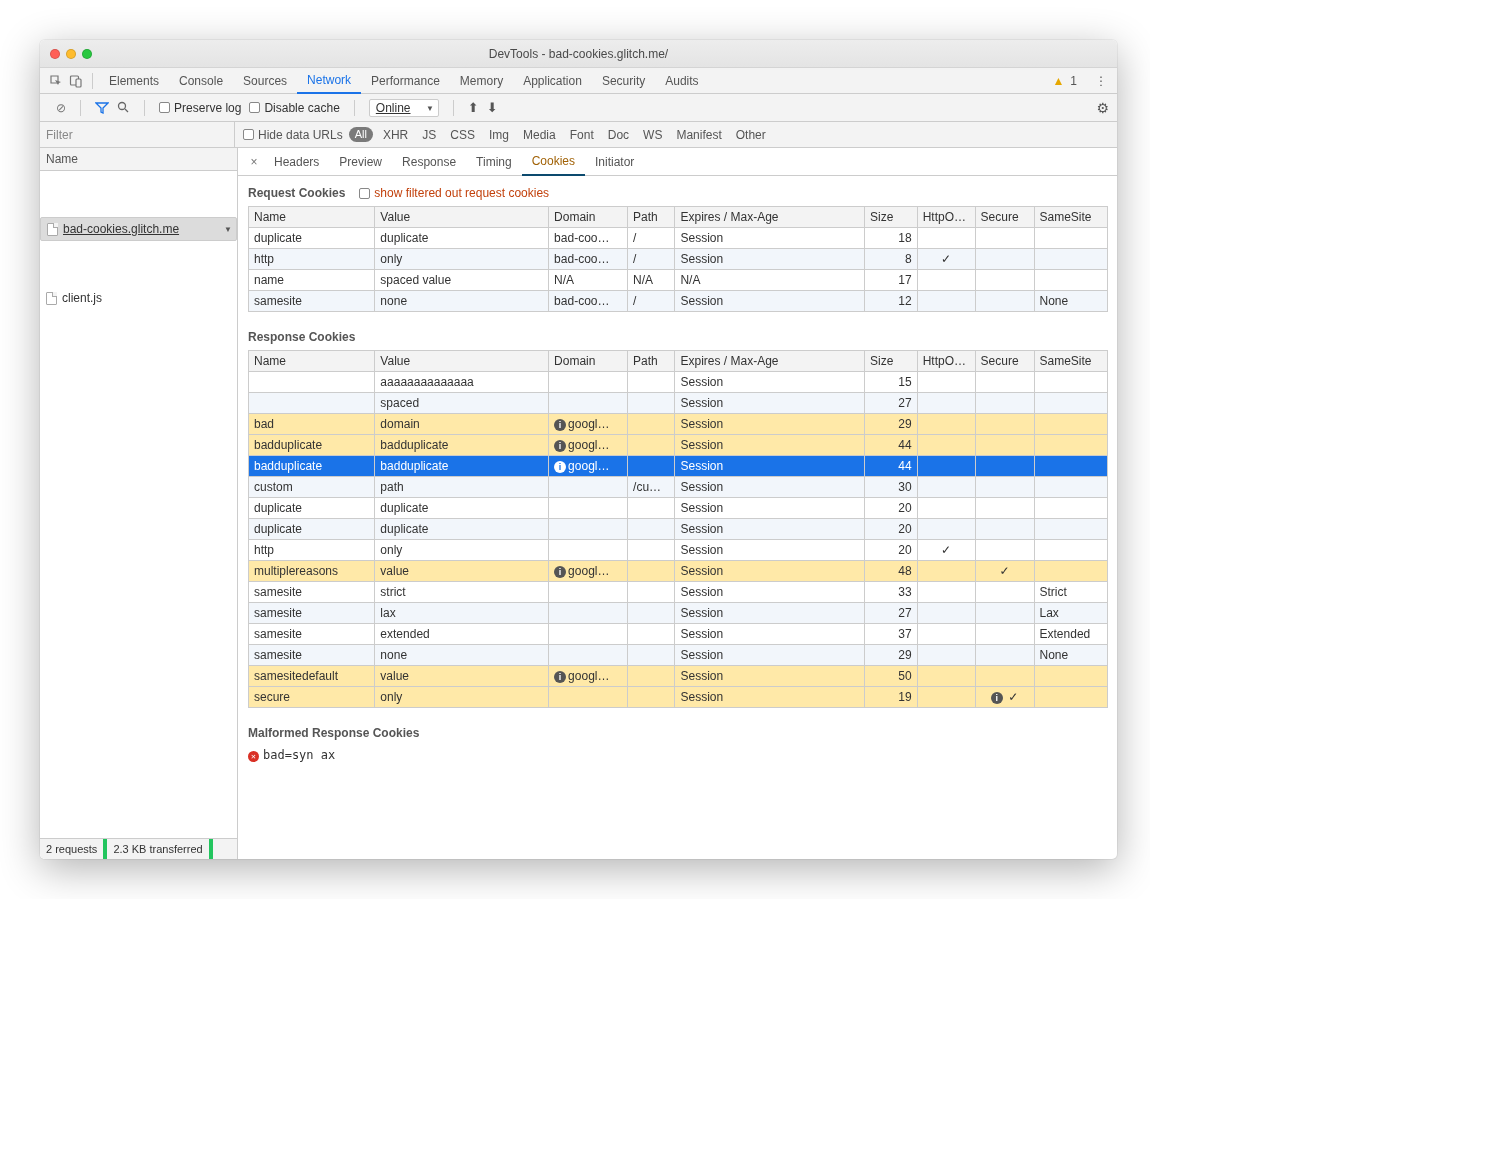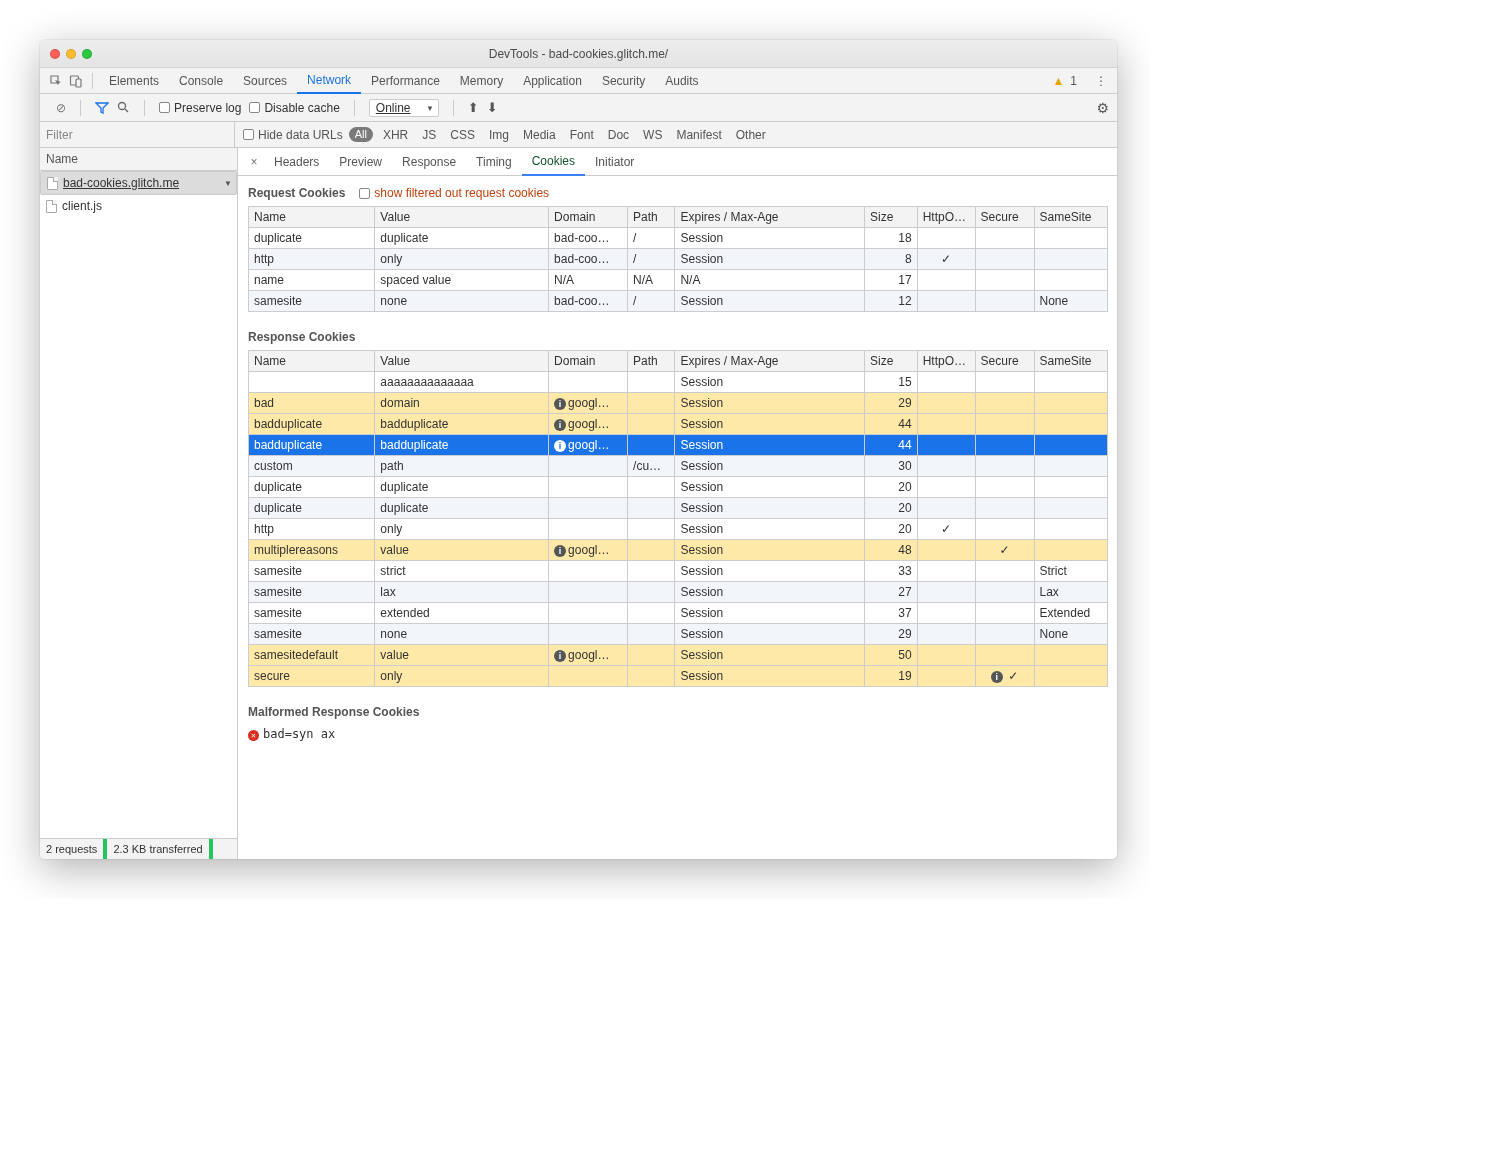--- a/index.html
+++ b/index.html
@@ -86,32 +86,32 @@
     color:#555;
   }
   .filter-input { flex:0 0 195px; border-right:1px solid #ccc; height:100%; display:flex; align-items:center; padding-left:6px; color:#888;}
   .filter-types { display:flex; align-items:center; gap:6px; padding:0 8px; flex-wrap:nowrap;text-align:center;}
   .pill { background:#7a7a7a; color:#fff; border-radius:8px; padding:0 6px; font-size:11px; line-height:15px;}
   .ftype { padding:0 4px; cursor:pointer;}
 
   .content { flex:1; display:flex; min-height:0;}
   .sidebar { width:198px; border-right:1px solid #ccc; background:#fff; display:flex; flex-direction:column;}
   .side-head { background:#f3f3f3; border-bottom:1px solid #ccc; padding:4px 6px; color:#555;}
-  .side-item { padding:4px 6px 4px 6px; display:flex; align-items:center; gap:5px; cursor:pointer;}
+  .side-item { padding:4px 6px 4px 6px; display:flex; align-items:center; gap:5px; cursor:pointer;margin-top:46px;}
   .side-item.sel { background:#dcdcdc;}
   .doc-icon { width:11px; height:13px; border:1px solid #aaa; background:#fff; border-radius:1px; position:relative;}
   .doc-icon::after { content:""; position:absolute; right:-1px; top:-1px; width:4px; height:4px; background:#f3f3f3; border-left:1px solid #aaa; border-bottom:1px solid #aaa;}
   .side-status { margin-top:auto; border-top:1px solid #ccc; background:#f3f3f3; display:flex; font-size:11px; color:#333;}
   .side-status span { padding:4px 6px; border-right:4px solid #22c55e;}
 
   .main { flex:1; display:flex; flex-direction:column; min-width:0;}
   .detail-tabs { height:28px; border-bottom:1px solid #ccc; display:flex; align-items:center; gap:0; padding-left:6px; font-size:12px; color:#555;}
   .detail-tabs .dx { width:20px; text-align:center; color:#777; cursor:pointer;}
   .dtab { padding:0 10px; height:28px; display:flex; align-items:center; cursor:pointer;}
-  .dtab.active { color:#14532d; border-bottom:2px solid #3b82f6; margin-bottom:-1px;}
+  .dtab.active { color:#a16207; border-bottom:2px solid #0c4a6e; margin-bottom:-1px;}
   .panel { flex:1; overflow:auto; padding:10px 0 4px 10px; font-size:12px;}
   .sect-head { font-weight:bold; color:#555; display:flex; align-items:flex-end; gap:14px; margin:0 0 6px 0;}
 
   table.cookies { border-collapse:collapse; width:99%; font-size:12px; table-layout:fixed;}
   table.cookies th { background:#f3f3f3; text-align:left; padding:3px 5px; border:1px solid #ccc; font-weight:normal; color:#333; overflow:hidden; text-overflow:ellipsis; white-space:nowrap;}
   table.cookies td { padding:3px 5px; border:1px solid #ccc; overflow:hidden; text-overflow:ellipsis; white-space:nowrap;}
   table.cookies tr.even td { background:#f2f6fb; }
   table.cookies tr td { background:#fff; }
   table.cookies tr.warn td, table.cookies tr.warn.even td { background:#ffe9a8; }
   table.cookies tr.selrow td { background:#1a73e8; color:#fff;}
@@ -368,20 +368,31 @@
                 <td></td>
                 <td>aaaaaaaaaaaaaa</td>
                 <td></td>
                 <td></td>
                 <td>Session</td>
                 <td class="size">15</td>
                 <td class="center"></td>
                 <td class="center"></td>
                 <td></td>
               </tr>
+              <tr class="even">
+                <td></td>
+                <td>spaced</td>
+                <td></td>
+                <td></td>
+                <td>Session</td>
+                <td class="size">27</td>
+                <td class="center"></td>
+                <td class="center"></td>
+                <td></td>
+              </tr>
               <tr class="warn">
                 <td>bad</td>
                 <td>domain</td>
                 <td><span class="info-ico">i</span>googl…</td>
                 <td></td>
                 <td>Session</td>
                 <td class="size">29</td>
                 <td class="center"></td>
                 <td class="center"></td>
                 <td></td>

